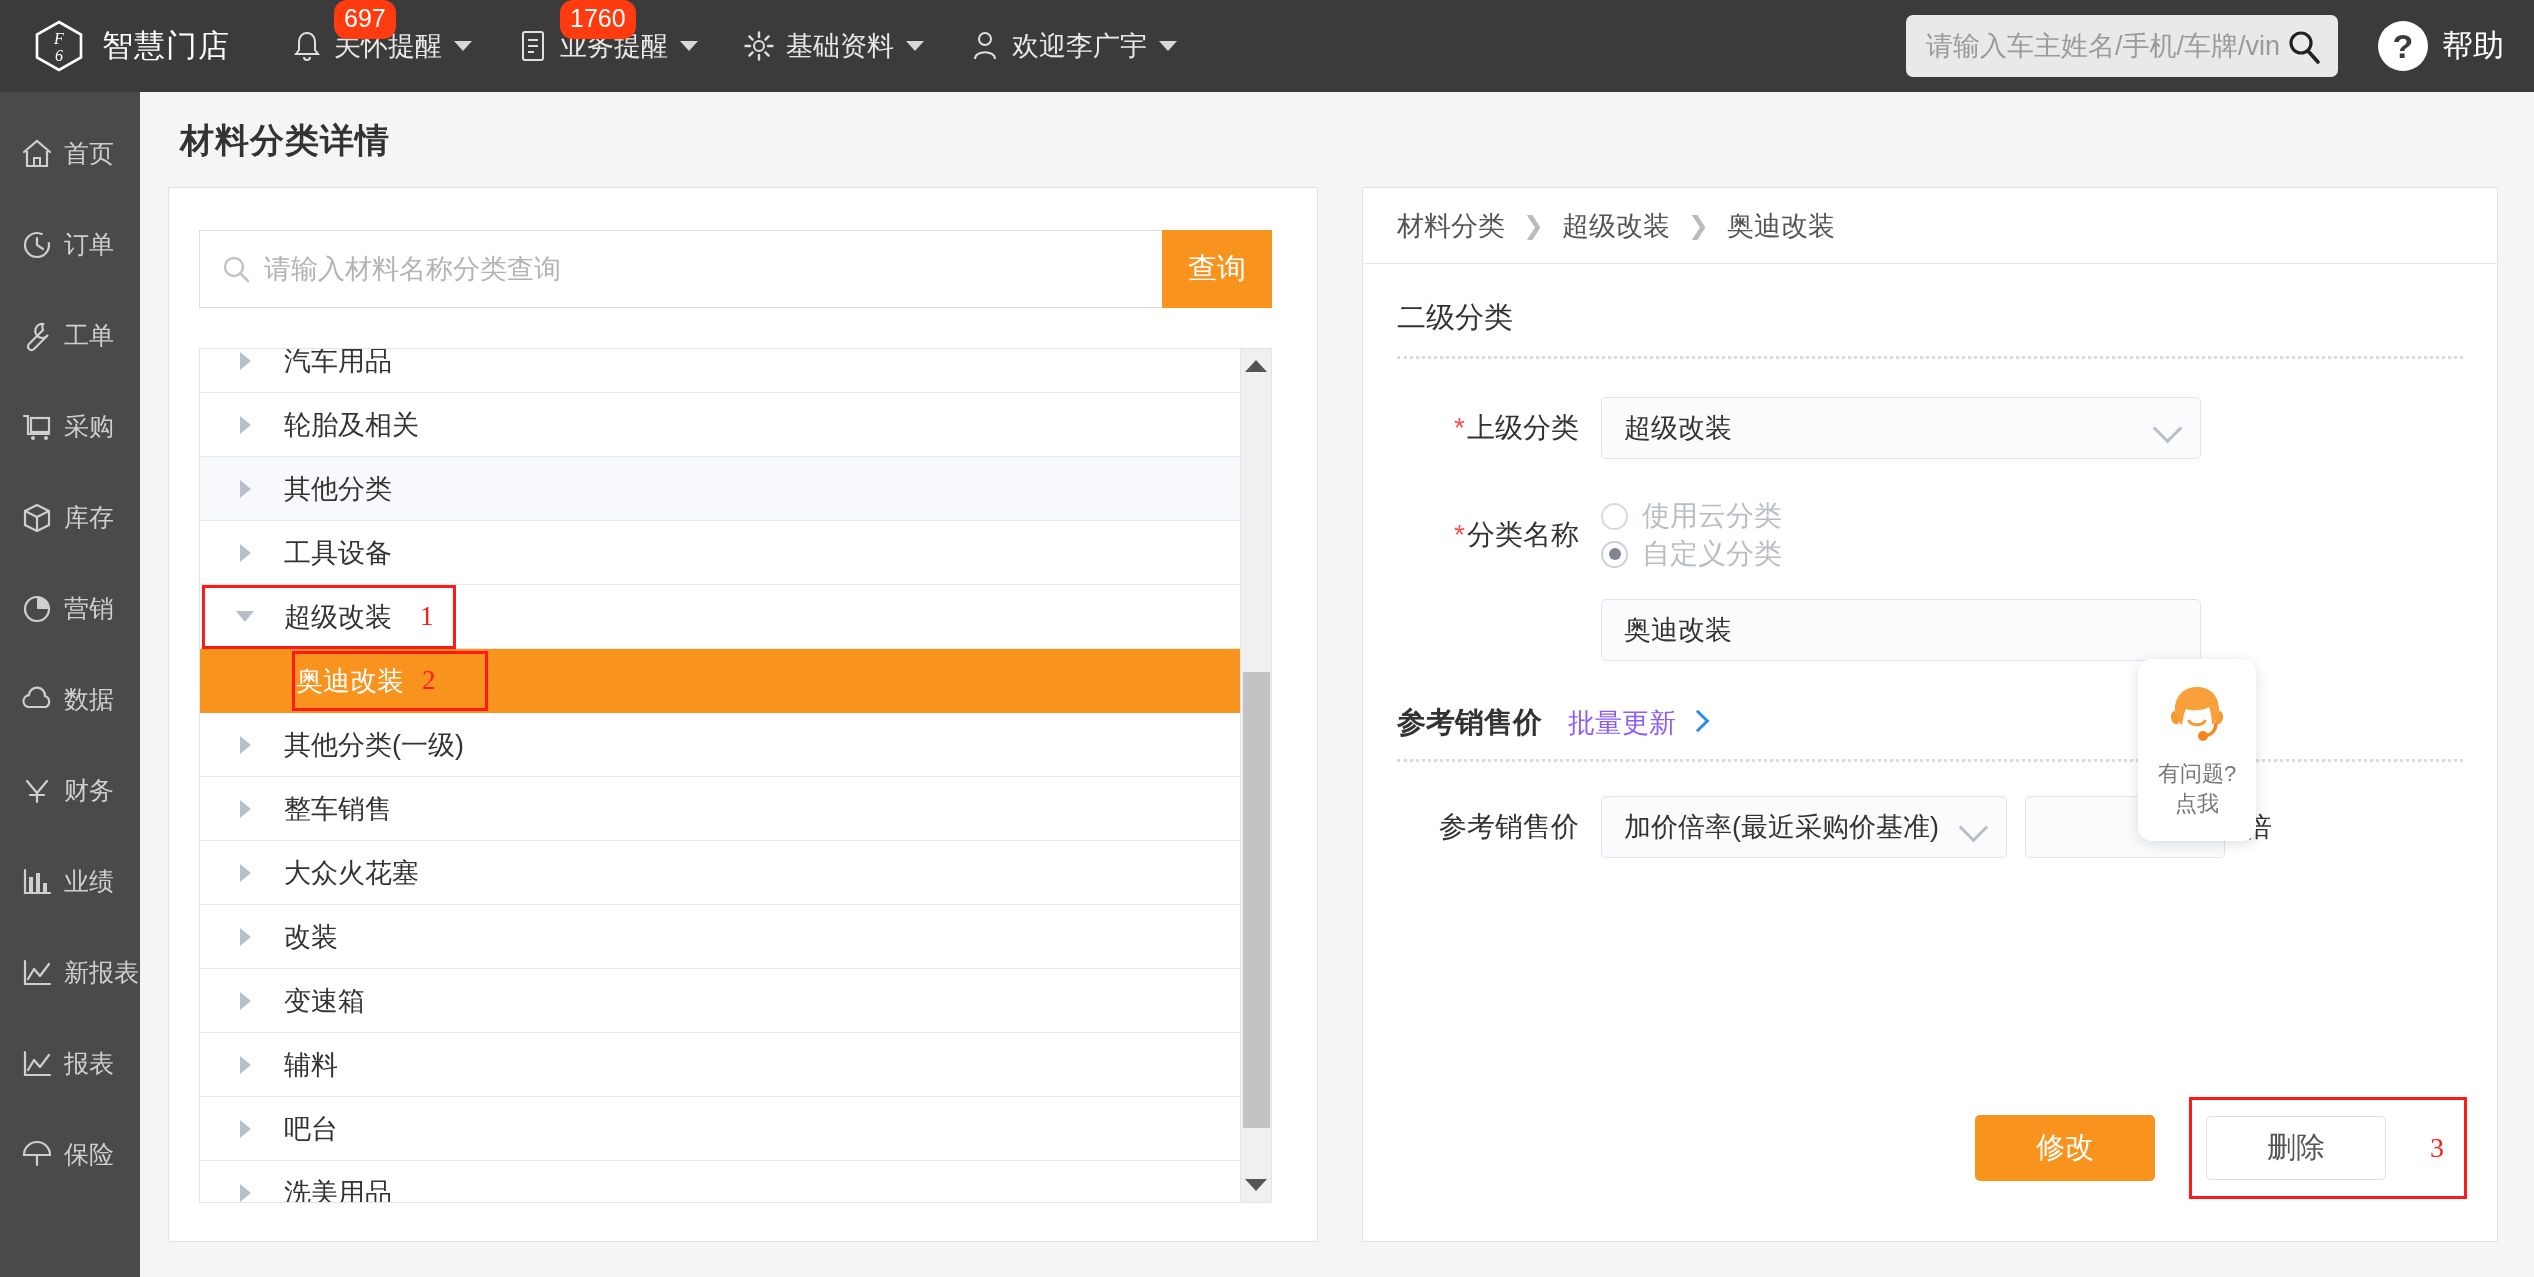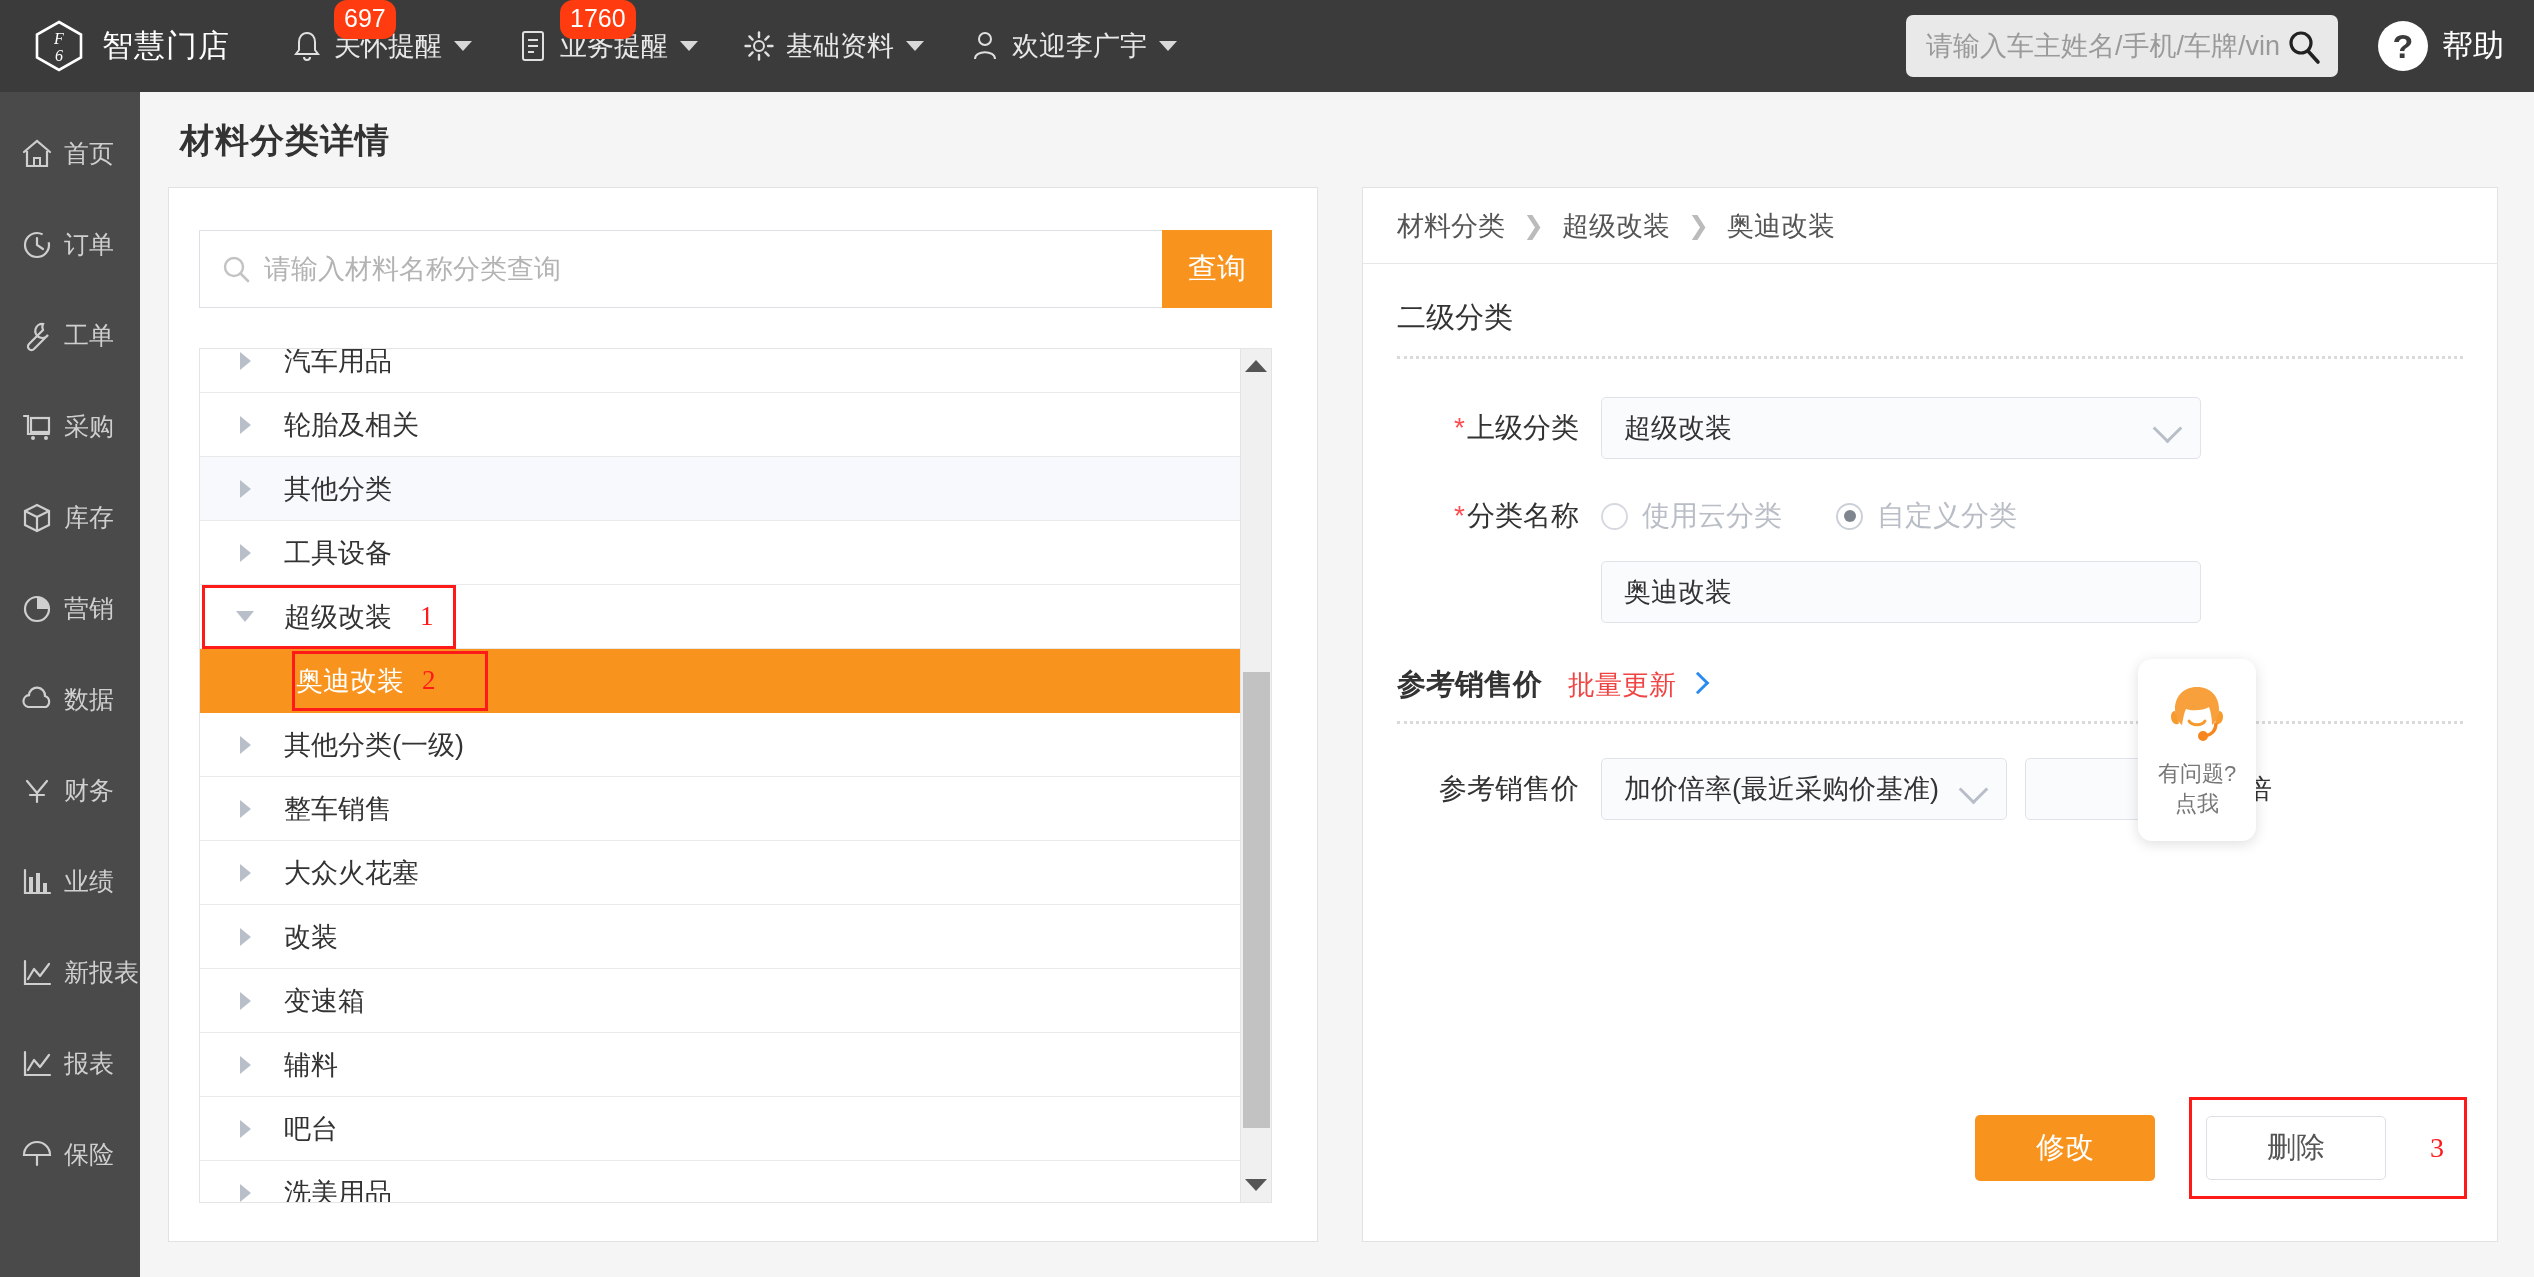--- a/index.html
+++ b/index.html
@@ -149,35 +149,35 @@
   .req{color:#ff4d4f;margin-right:2px;}
   .select-ctl{
     position:relative;width:478px;height:62px;border:1px solid #e0e4ea;border-radius:5px;
     background:#fafbfc;display:flex;align-items:center;padding-left:22px;box-sizing:border-box;
     font-size:27px;color:#333;cursor:pointer;
   }
   .chev{
     position:absolute;right:22px;top:20px;width:18px;height:18px;
     border-right:3px solid #b8bec8;border-bottom:3px solid #b8bec8;transform:rotate(45deg);
   }
-  .radio-grp{display:flex;align-items:flex-start;}
+  .radio-grp{display:flex;align-items:flex-start;flex-direction:column;}
   .radio{display:flex;align-items:center;margin-right:54px;cursor:pointer;font-size:28px;color:#b9bec6;}
   .rb{
     width:27px;height:27px;border-radius:50%;border:2px solid #d6dae0;background:#fff;
     margin-right:14px;display:flex;align-items:center;justify-content:center;box-sizing:border-box;
   }
   .rb.on{border-color:#cbd0d8;}
   .rb.on::after{content:"";width:12px;height:12px;border-radius:50%;background:#7f868f;}
   .text-ctl{
     width:478px;height:62px;border:1px solid #e0e4ea;border-radius:5px;background:#fafbfc;
     display:flex;align-items:center;padding-left:22px;box-sizing:border-box;font-size:27px;color:#333;
   }
   .price-head{display:flex;align-items:center;margin:42px 0 0 34px;}
   .price-head .ph-label{font-size:29px;color:#333;font-weight:bold;}
-  .price-head .ph-link{font-size:27px;color:#ef4444;margin-left:26px;cursor:pointer;}
+  .price-head .ph-link{font-size:27px;color:#8b5cf6;margin-left:26px;cursor:pointer;}
   .ph-chev{
     display:inline-block;width:13px;height:13px;margin-left:14px;margin-bottom:3px;
     border-right:3px solid #2b8cf0;border-top:3px solid #2b8cf0;transform:rotate(45deg);
   }
   .num-ctl{
     width:200px;height:62px;border:1px solid #e0e4ea;border-radius:5px;background:#fafbfc;
     display:flex;align-items:center;justify-content:flex-end;padding-right:22px;box-sizing:border-box;
     font-size:27px;color:#333;margin-left:18px;
   }
   .unit{font-size:27px;color:#333;margin-left:20px;}

